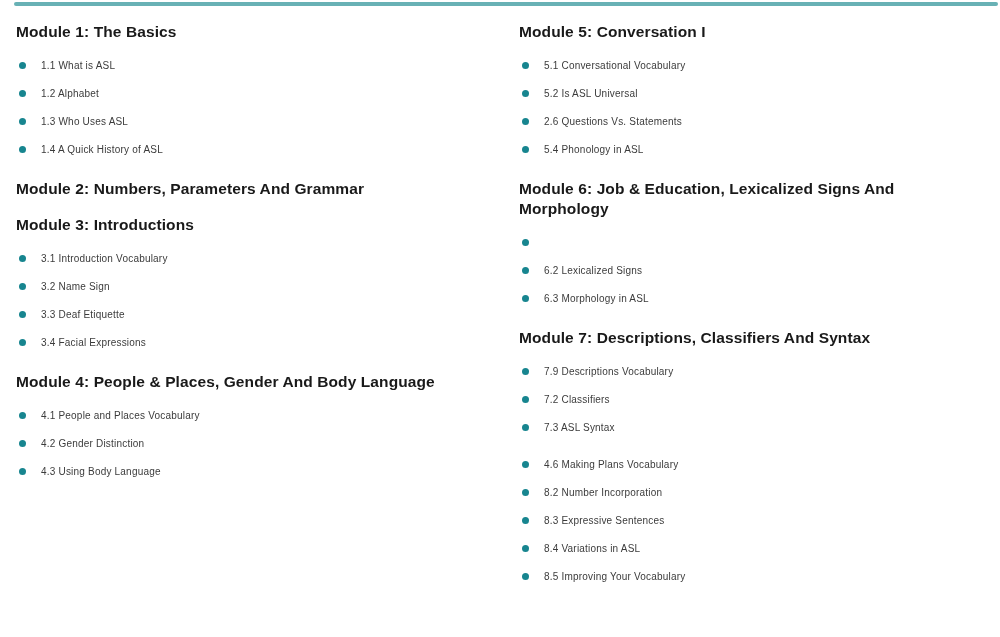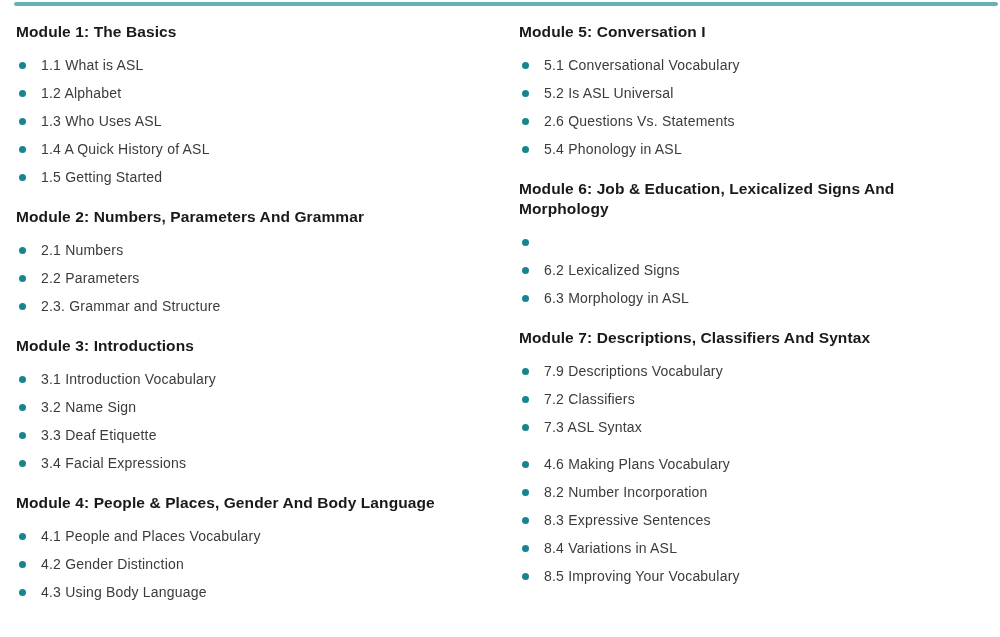--- a/index.html
+++ b/index.html
@@ -43,21 +43,21 @@
     height: 28px;
   }
   .bullet {
     width: 7px; height: 7px;
     border-radius: 50%;
     background: #17858f;
     margin: 0 15px 0 3px;
     flex-shrink: 0;
   }
   .lesson-text {
-    font-size: 14px;
+    font-size: 10px;
     color: #3b3b3b;
     letter-spacing: 0.2px;
     white-space: nowrap;
   }
 </style>
 </head>
 <body>
 
 <div class="top-line"></div>
 
@@ -77,43 +77,25 @@
             <span class="lesson-text">1.2 Alphabet</span>
           </li>
         <li>
             <span class="bullet"></span>
             <span class="lesson-text">1.3 Who Uses ASL</span>
           </li>
         <li>
             <span class="bullet"></span>
             <span class="lesson-text">1.4 A Quick History of ASL</span>
           </li>
-        <li>
-            <span class="bullet"></span>
-            <span class="lesson-text">1.5 Getting Started</span>
-          </li>
       </ul>
     </section>
 
     <section class="module">
       <h3>Module 2: Numbers, Parameters And Grammar</h3>
-      <ul>
-        <li>
-            <span class="bullet"></span>
-            <span class="lesson-text">2.1 Numbers</span>
-          </li>
-        <li>
-            <span class="bullet"></span>
-            <span class="lesson-text">2.2 Parameters</span>
-          </li>
-        <li>
-            <span class="bullet"></span>
-            <span class="lesson-text">2.3. Grammar and Structure</span>
-          </li>
-      </ul>
     </section>
 
     <section class="module">
       <h3>Module 3: Introductions</h3>
       <ul>
         <li>
             <span class="bullet"></span>
             <span class="lesson-text">3.1 Introduction Vocabulary</span>
           </li>
         <li>

